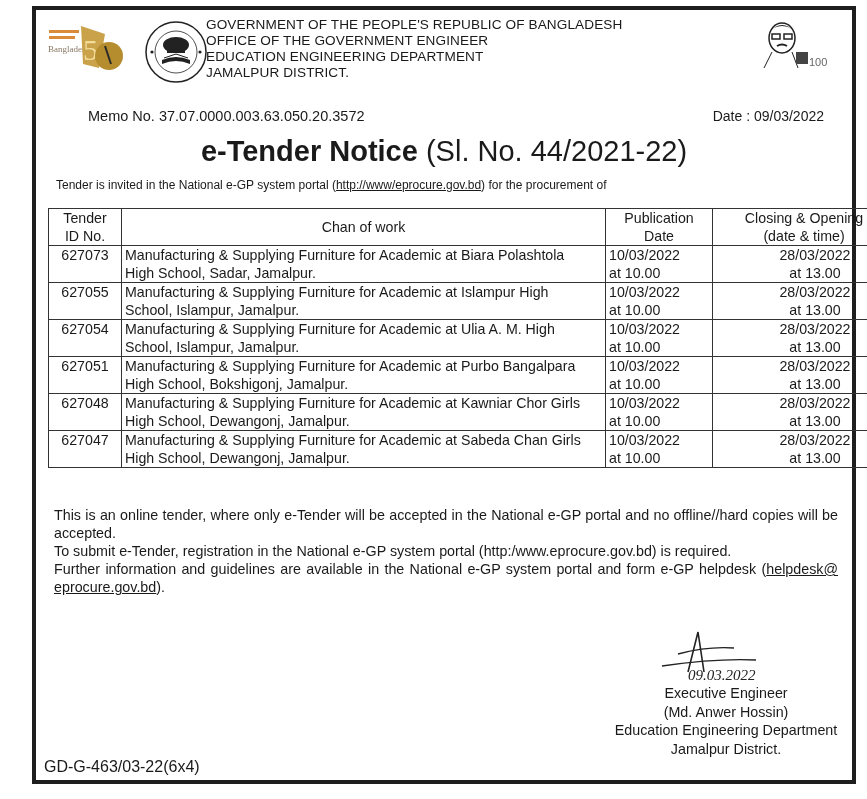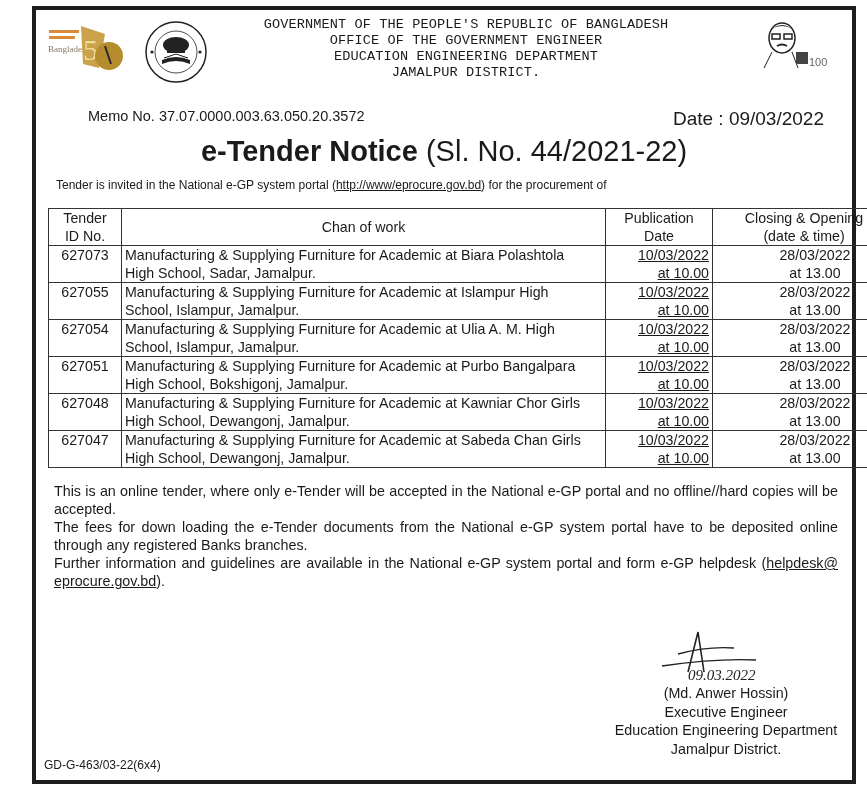--- a/index.html
+++ b/index.html
@@ -3,42 +3,42 @@
 <meta charset="utf-8">
 <style>
   html, body { margin: 0; padding: 0; background: #ffffff; }
   body { width: 867px; height: 799px; position: relative; overflow: hidden;
          font-family: "Liberation Sans", sans-serif; color: #1a1a1a; }
   .frame { position: absolute; left: 32px; top: 6px; width: 816px; height: 770px;
            border: 4px solid #1e1e1e; background: #ffffff; }
   .logo-50 { position: absolute; left: 11px; top: 14px; width: 82px; height: 50px; }
   .logo-edu { position: absolute; left: 108px; top: 10px; width: 64px; height: 64px; }
   .logo-mujib { position: absolute; left: 720px; top: 8px; width: 80px; height: 60px; }
-  .hdr { position: absolute; left: 170px; top: 7px; width: 520px; text-align: center;
-         font-size: 13.6px; line-height: 16px; letter-spacing: 0.1px; font-family: Liberation Mono, monospace; }
+  .hdr { position: absolute; left: 170px; top: 7px; width: 520px; 
+         font-size: 13.6px; line-height: 16px; letter-spacing: 0.1px; }
   .memo { position: absolute; left: 20px; top: 98px; font-size: 14.5px; margin-left: 32px; }
-  .date { position: absolute; right: 28px; top: 98px; font-size: 19px; }
+  .date { position: absolute; right: 28px; top: 98px; font-size: 14px; }
   .title { position: absolute; left: 0; width: 100%; top: 124px; text-align: center; font-size: 29px; line-height: 34px; }
   .title b { font-weight: bold; }
   .intro { position: absolute; left: 20px; top: 168px; font-size: 12px; }
   .u { text-decoration: underline; }
   table.tbl { position: absolute; left: 12px; top: 198px; width: 848px; border-collapse: collapse;
               font-size: 14.2px; line-height: 18px; }
   .tbl th, .tbl td { border: 1px solid #333; padding: 0 3px; vertical-align: top; }
   .tbl th { font-weight: normal; text-align: center; padding: 0 2px; }
   .tbl th.name { vertical-align: middle; }
   .tbl td.id { text-align: center; width: 66px; }
   .tbl td.name { width: 477px; }
-  .tbl td.pub { text-align: right; width: 100px; text-decoration: underline; }
+  .tbl td.pub { text-align: left; width: 100px; }
   .tbl td.close { text-align: center; padding-left: 25px; }
-  .notes { position: absolute; left: 18px; top: 472px; width: 784px; font-size: 14.3px; line-height: 18px; text-align: justify; }
+  .notes { position: absolute; left: 18px; top: 496px; width: 784px; font-size: 14.3px; line-height: 18px; text-align: justify; }
   .notes p { margin: 0; }
   .sig { position: absolute; left: 612px; top: 618px; width: 120px; height: 56px; }
   .signer { position: absolute; left: 570px; top: 674px; width: 240px; text-align: center; font-size: 14.3px; line-height: 18.5px; }
-  .code { position: absolute; left: 8px; top: 748px; font-size: 12px; }
+  .code { position: absolute; left: 8px; top: 748px; font-size: 16px; }
 </style>
 </head>
 <body>
 
 <div class="frame">
 
   <svg class="logo-50" viewBox="0 0 82 50">
     <rect x="2" y="6" width="30" height="3" fill="#d98b3a"></rect>
     <rect x="2" y="12" width="26" height="3" fill="#d98b3a"></rect>
     <text x="1" y="28" font-family="Liberation Serif, serif" font-size="9" fill="#8a7a66">Bangladesh</text>
@@ -133,32 +133,32 @@
         <td class="id">627047</td>
         <td class="name"><span>Manufacturing &amp; Supplying Furniture for Academic at Sabeda Chan Girls</span><br><span>High School, Dewangonj, Jamalpur.</span></td>
         <td class="pub"><span>10/03/2022</span><br><span>at 10.00</span></td>
         <td class="close"><span>28/03/2022</span><br><span>at 13.00</span></td>
       </tr>
     </tbody>
   </table>
 
   <div class="notes">
     <p>This is an online tender, where only e-Tender will be accepted in the National e-GP portal and no offline//hard copies will be accepted.</p>
-    <p>The fees for down loading the e-Tender documents from the National e-GP system portal have to be deposited online through any registered Banks branches.</p>
+    <p>To submit e-Tender, registration in the National e-GP system portal (http:/www.eprocure.gov.bd) is required.</p>
     <p><span>Further information and guidelines are available in the National e-GP system portal and form e-GP helpdesk (</span><span class="u">helpdesk@ eprocure.gov.bd</span><span>).</span></p>
   </div>
 
   <svg class="sig" viewBox="0 0 120 56">
     <path d="M40 44 L50 4 L56 44" fill="none" stroke="#222" stroke-width="1.6"></path>
     <path d="M30 26 Q60 18 86 20" fill="none" stroke="#222" stroke-width="1.4"></path>
     <path d="M14 38 Q70 30 108 32" fill="none" stroke="#222" stroke-width="1.4"></path>
     <text x="40" y="52" font-family="Liberation Serif, serif" font-style="italic" font-size="15" fill="#222">09.03.2022</text>
   </svg>
 
   <div class="signer">
+    <div>Executive Engineer</div>
     <div>(Md. Anwer Hossin)</div>
-    <div>Executive Engineer</div>
     <div>Education Engineering Department</div>
     <div>Jamalpur District.</div>
   </div>
 
   <div class="code">GD-G-463/03-22(6x4)</div>
 </div>
 
 </body></html>

